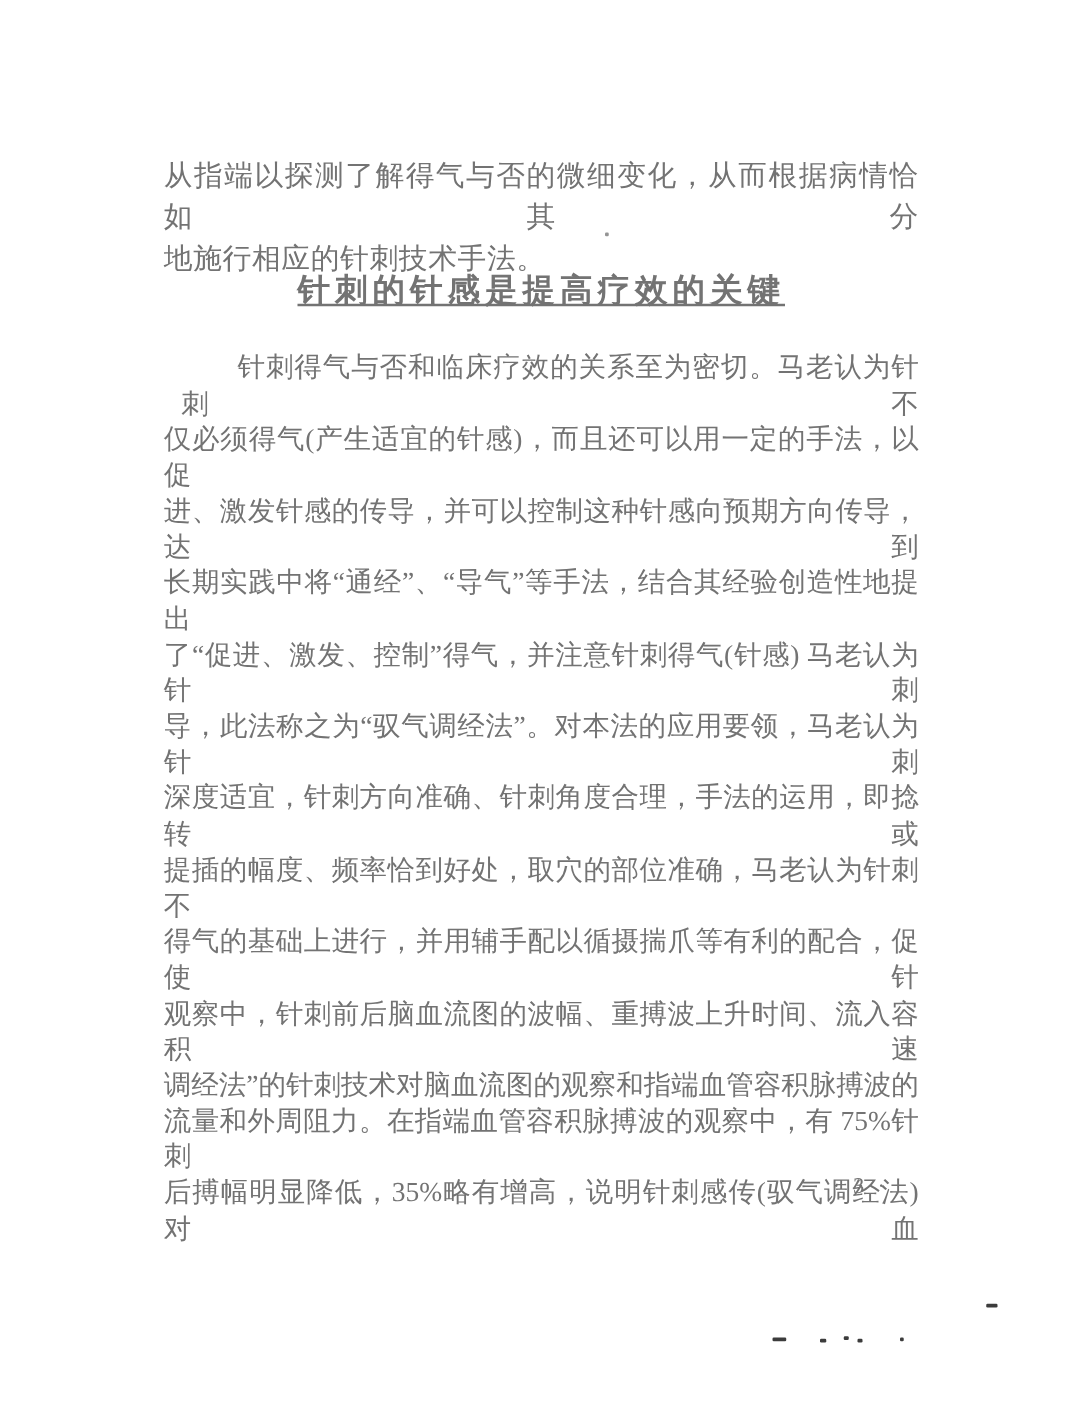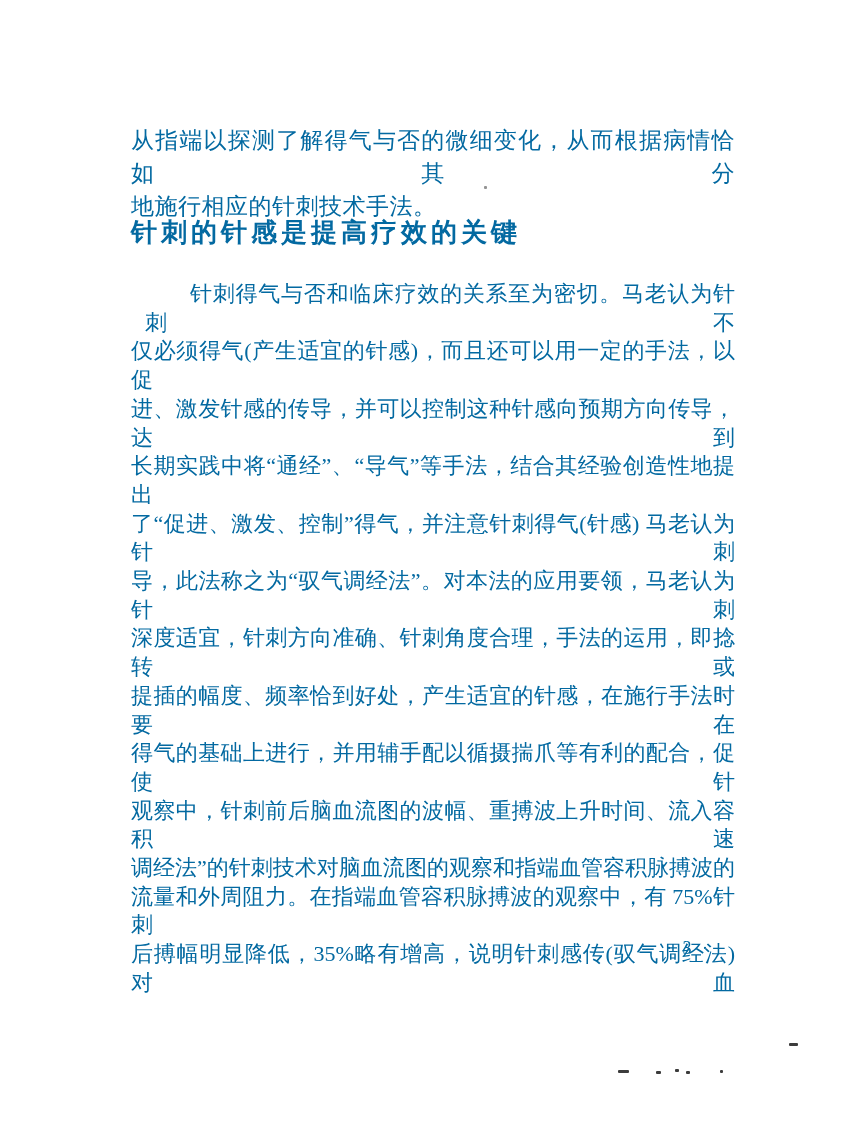--- a/index.html
+++ b/index.html
@@ -1,21 +1,21 @@
 <!DOCTYPE html>
 <html><head>
 <meta charset="utf-8">
 <style>
   html, body { margin: 0; padding: 0; background: #ffffff; }
   .page {
     position: relative;
     width: 866px;
     height: 1122px;
     background: #ffffff;
-    color: #0369a1;
+    color: #737373;
     font-family: "Liberation Serif", "DejaVu Serif", serif;
     overflow: hidden;
   }
   .col {
     position: absolute;
     left: 131px;
     width: 604px;
   }
   
   .jline {
@@ -26,23 +26,25 @@
   .lastline { text-align-last: left; }
 
   #para-top {
     top: 124px;
     font-size: 23px;
     line-height: 33px;
     letter-spacing: 0.5px;
   }
   #heading {
     top: 215px;
+    text-align: center;
     font-size: 26px;
     letter-spacing: 4px;
     font-weight: 600;
+    text-decoration: underline;
   }
   #para-main {
     top: 280px;
     font-size: 22px;
     line-height: 28.7px;
   }
   .indent { text-indent: 45px; margin-left: 14px; }
 
   #page-num {
     top: 938px;
@@ -80,21 +82,21 @@
   <div class="col" id="heading">针刺的针感是提高疗效的关键</div>
 
   <div class="col" id="para-main">
     <div class="jline indent">针刺得气与否和临床疗效的关系至为密切。马老认为针刺不</div>
     <div class="jline">仅必须得气(产生适宜的针感)，而且还可以用一定的手法，以促</div>
     <div class="jline">进、激发针感的传导，并可以控制这种针感向预期方向传导，达到</div>
     <div class="jline">长期实践中将“通经”、“导气”等手法，结合其经验创造性地提出</div>
     <div class="jline">了“促进、激发、控制”得气，并注意针刺得气(针感) 马老认为针刺</div>
     <div class="jline">导，此法称之为“驭气调经法”。对本法的应用要领，马老认为针刺</div>
     <div class="jline">深度适宜，针刺方向准确、针刺角度合理，手法的运用，即捻转或</div>
-    <div class="jline">提插的幅度、频率恰到好处，产生适宜的针感，在施行手法时要在</div>
+    <div class="jline">提插的幅度、频率恰到好处，取穴的部位准确，马老认为针刺不</div>
     <div class="jline">得气的基础上进行，并用辅手配以循摄揣爪等有利的配合，促使针</div>
     <div class="jline">观察中，针刺前后脑血流图的波幅、重搏波上升时间、流入容积速</div>
     <div class="jline">调经法”的针刺技术对脑血流图的观察和指端血管容积脉搏波的</div>
     <div class="jline">流量和外周阻力。在指端血管容积脉搏波的观察中，有 75%针刺</div>
     <div class="jline">后搏幅明显降低，35%略有增高，说明针刺感传(驭气调经法)对血</div>
 
   </div>
 
   <div class="col" id="page-num">· 3 ·</div>
 

